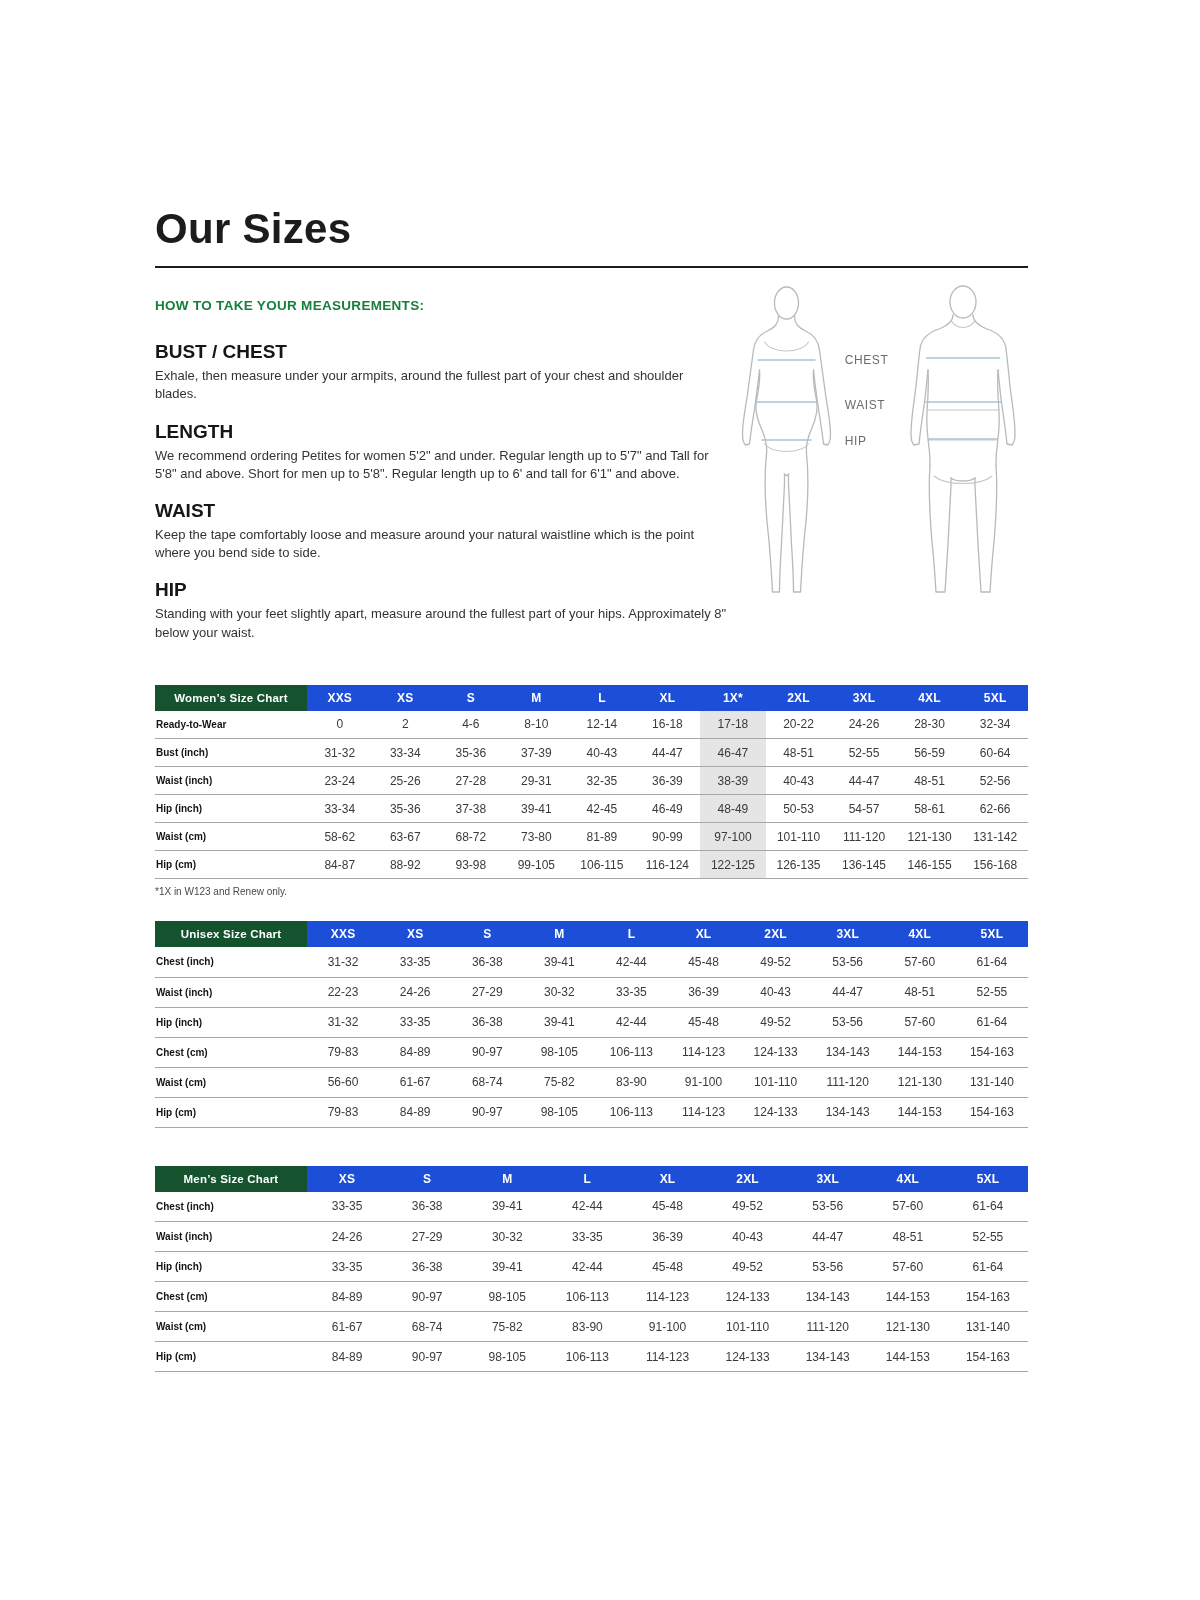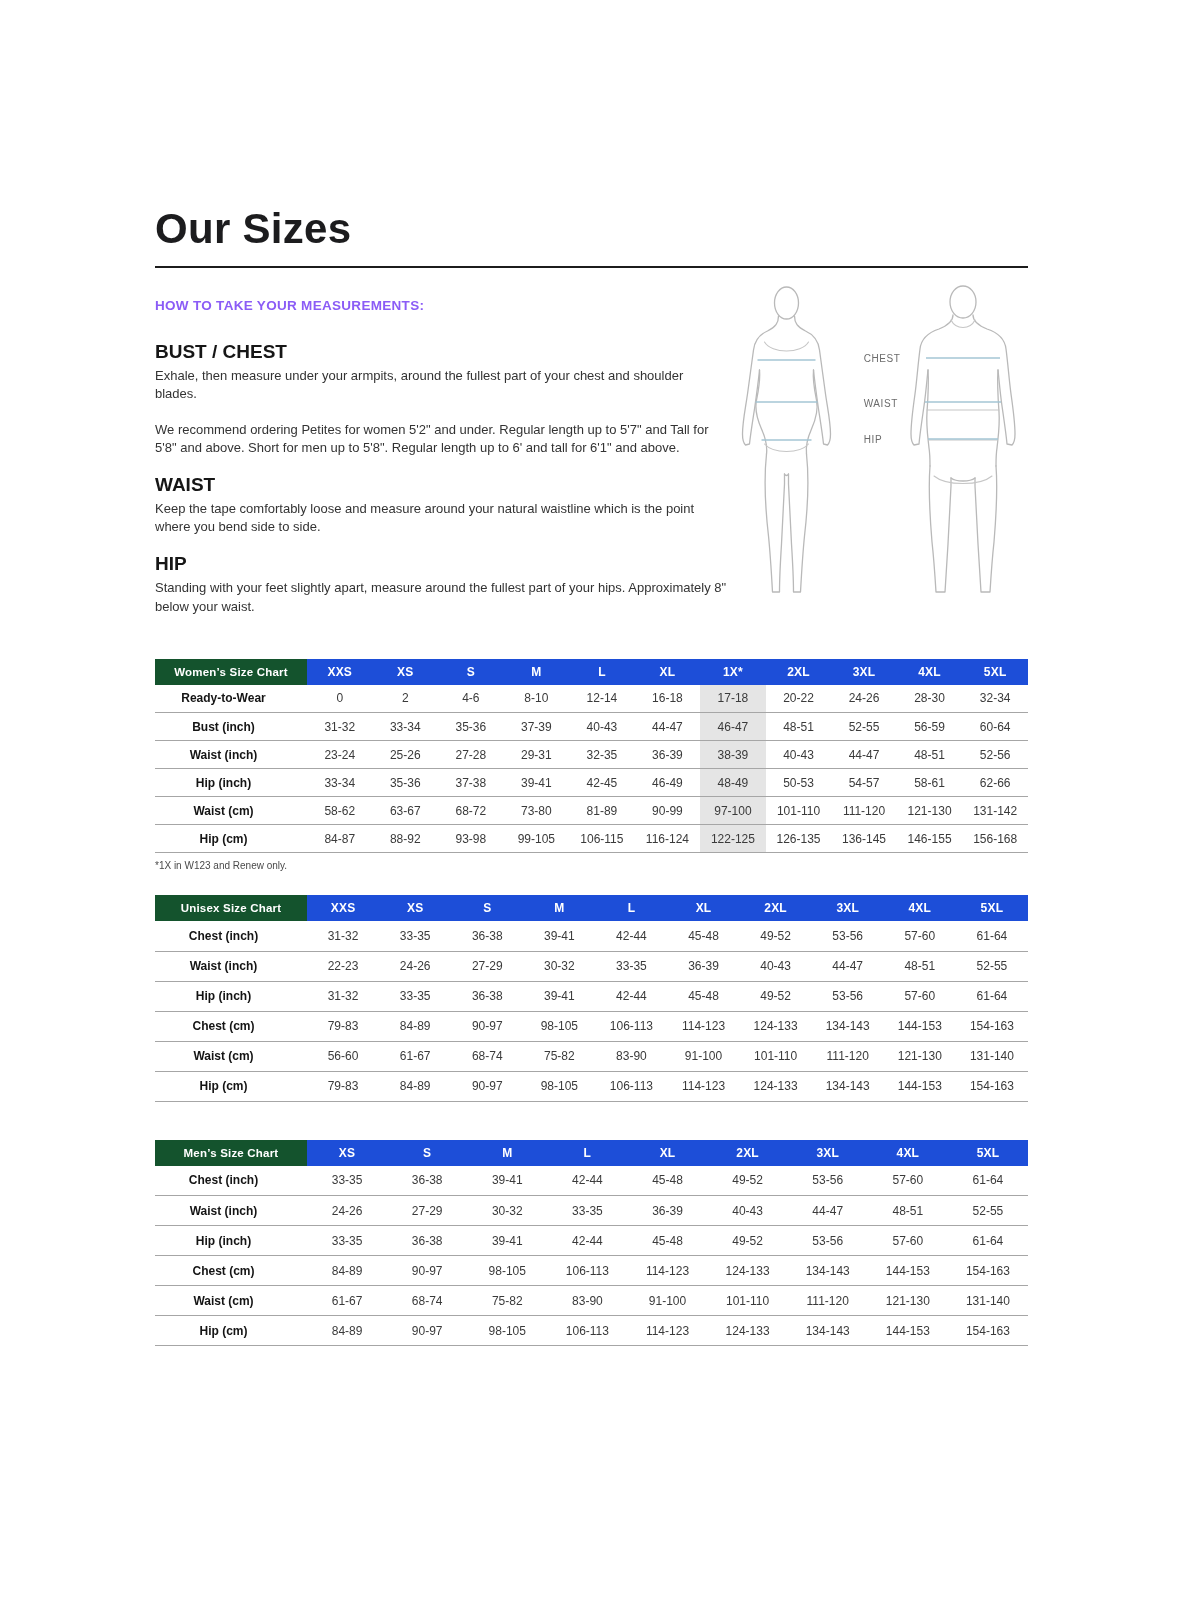--- a/index.html
+++ b/index.html
@@ -15,33 +15,33 @@
   h1.page-title {
     margin: 0; font-size: 42px; line-height: 1.1;
     font-weight: 800; color: #1c1c1e; letter-spacing: 0.3px;
   }
   .title-rule { height: 2px; background: #1c1c1c; margin-top: 14px; }
 
   .intro { display: flex; margin-top: 30px; }
   .instructions { width: 575px; }
   .how-to {
     font-weight: bold; font-size: 13.5px; letter-spacing: 0.3px;
-    color: #8b5cf6; margin-bottom: 28px;
+    color: #15803d; margin-bottom: 28px;
   }
   .instr { margin-bottom: 17px; }
   .instr-h { font-weight: bold; font-size: 19px; color: #161616; margin-bottom: 4px; }
   .instr-b { margin: 0; font-size: 13px; line-height: 1.4; color: #333333; }
 
   .figures { position: relative; margin-left: auto; width: 300px; height: 345px; margin-top: -16px; }
   .figures svg { position: absolute; top: 0; }
   .figures svg.female { left: 0; }
   .figures svg.male { right: 0; }
   .fig-label {
-    position: absolute; left: 135px; width: 50px;
-    font-size: 10px; color: #6b6b6b; letter-spacing: 0.6px;
+    position: absolute; left: 116px; width: 50px;
+    font-size: 12px; color: #6b6b6b; letter-spacing: 0.6px;
   }
   .fig-label.chest { top: 71px; }
   .fig-label.waist { top: 116px; }
   .fig-label.hip   { top: 152px; }
 
   .outline { fill: none; stroke: #b9b9b9; stroke-width: 1.3; stroke-linecap: round; stroke-linejoin: round; }
   .suit    { fill: none; stroke: #c6c6c6; stroke-width: 1.1; stroke-linecap: round; }
   .mline   { fill: none; stroke: #a5c6d4; stroke-width: 1.5; }
 
   table.size-table { width: 100%; border-collapse: collapse; table-layout: fixed; }
@@ -53,22 +53,22 @@
   table.size-table thead th {
     background: #1d4ed8; color: #ffffff; font-weight: bold;
     font-size: 12px; padding: 0; letter-spacing: 0.2px;
   }
   table.size-table thead th.tname { background: #14532d; font-size: 11.5px; width: 152px; }
 
   table.t-women tbody tr { height: 28px; }
   table.t-unisex tbody tr, table.t-men tbody tr { height: 30px; }
   table.size-table tbody tr { border-bottom: 1px solid #a6a6a6; }
   table.size-table tbody th.rlabel {
-    text-align: center; padding-right: 16px;
-    font-size: 12px; font-weight: bold; color: #141414;
+    text-align: left; padding-right: 16px;
+    font-size: 10px; font-weight: bold; color: #141414;
   }
   table.size-table tbody td {
     text-align: center; font-size: 12px; color: #3a3a3a; padding: 0;
   }
   table.size-table tbody td.hl { background: #e5e5e5; }
 
   .footnote { text-align: left; font-size: 10px; color: #4a4a4a; margin-top: 7px; }
 </style>
 </head>
 <body>
@@ -80,20 +80,21 @@
 
   <div class="intro">
     <div class="instructions">
       <div class="how-to">HOW TO TAKE YOUR MEASUREMENTS:</div>
 
       <div class="instr">
         <div class="instr-h">BUST / CHEST</div>
         <p class="instr-b">Exhale, then measure under your armpits, around the fullest part of your chest and shoulder blades.</p>
       </div>
       <div class="instr">
+        <div class="instr-h">LENGTH</div>
         <p class="instr-b">We recommend ordering Petites for women 5'2" and under. Regular length up to 5'7" and Tall for 5'8" and above. Short for men up to 5'8". Regular length up to 6' and tall for 6'1" and above.</p>
       </div>
       <div class="instr">
         <div class="instr-h">WAIST</div>
         <p class="instr-b">Keep the tape comfortably loose and measure around your natural waistline which is the point where you bend side to side.</p>
       </div>
       <div class="instr">
         <div class="instr-h">HIP</div>
         <p class="instr-b">Standing with your feet slightly apart, measure around the fullest part of your hips. Approximately 8" below your waist.</p>
       </div>

